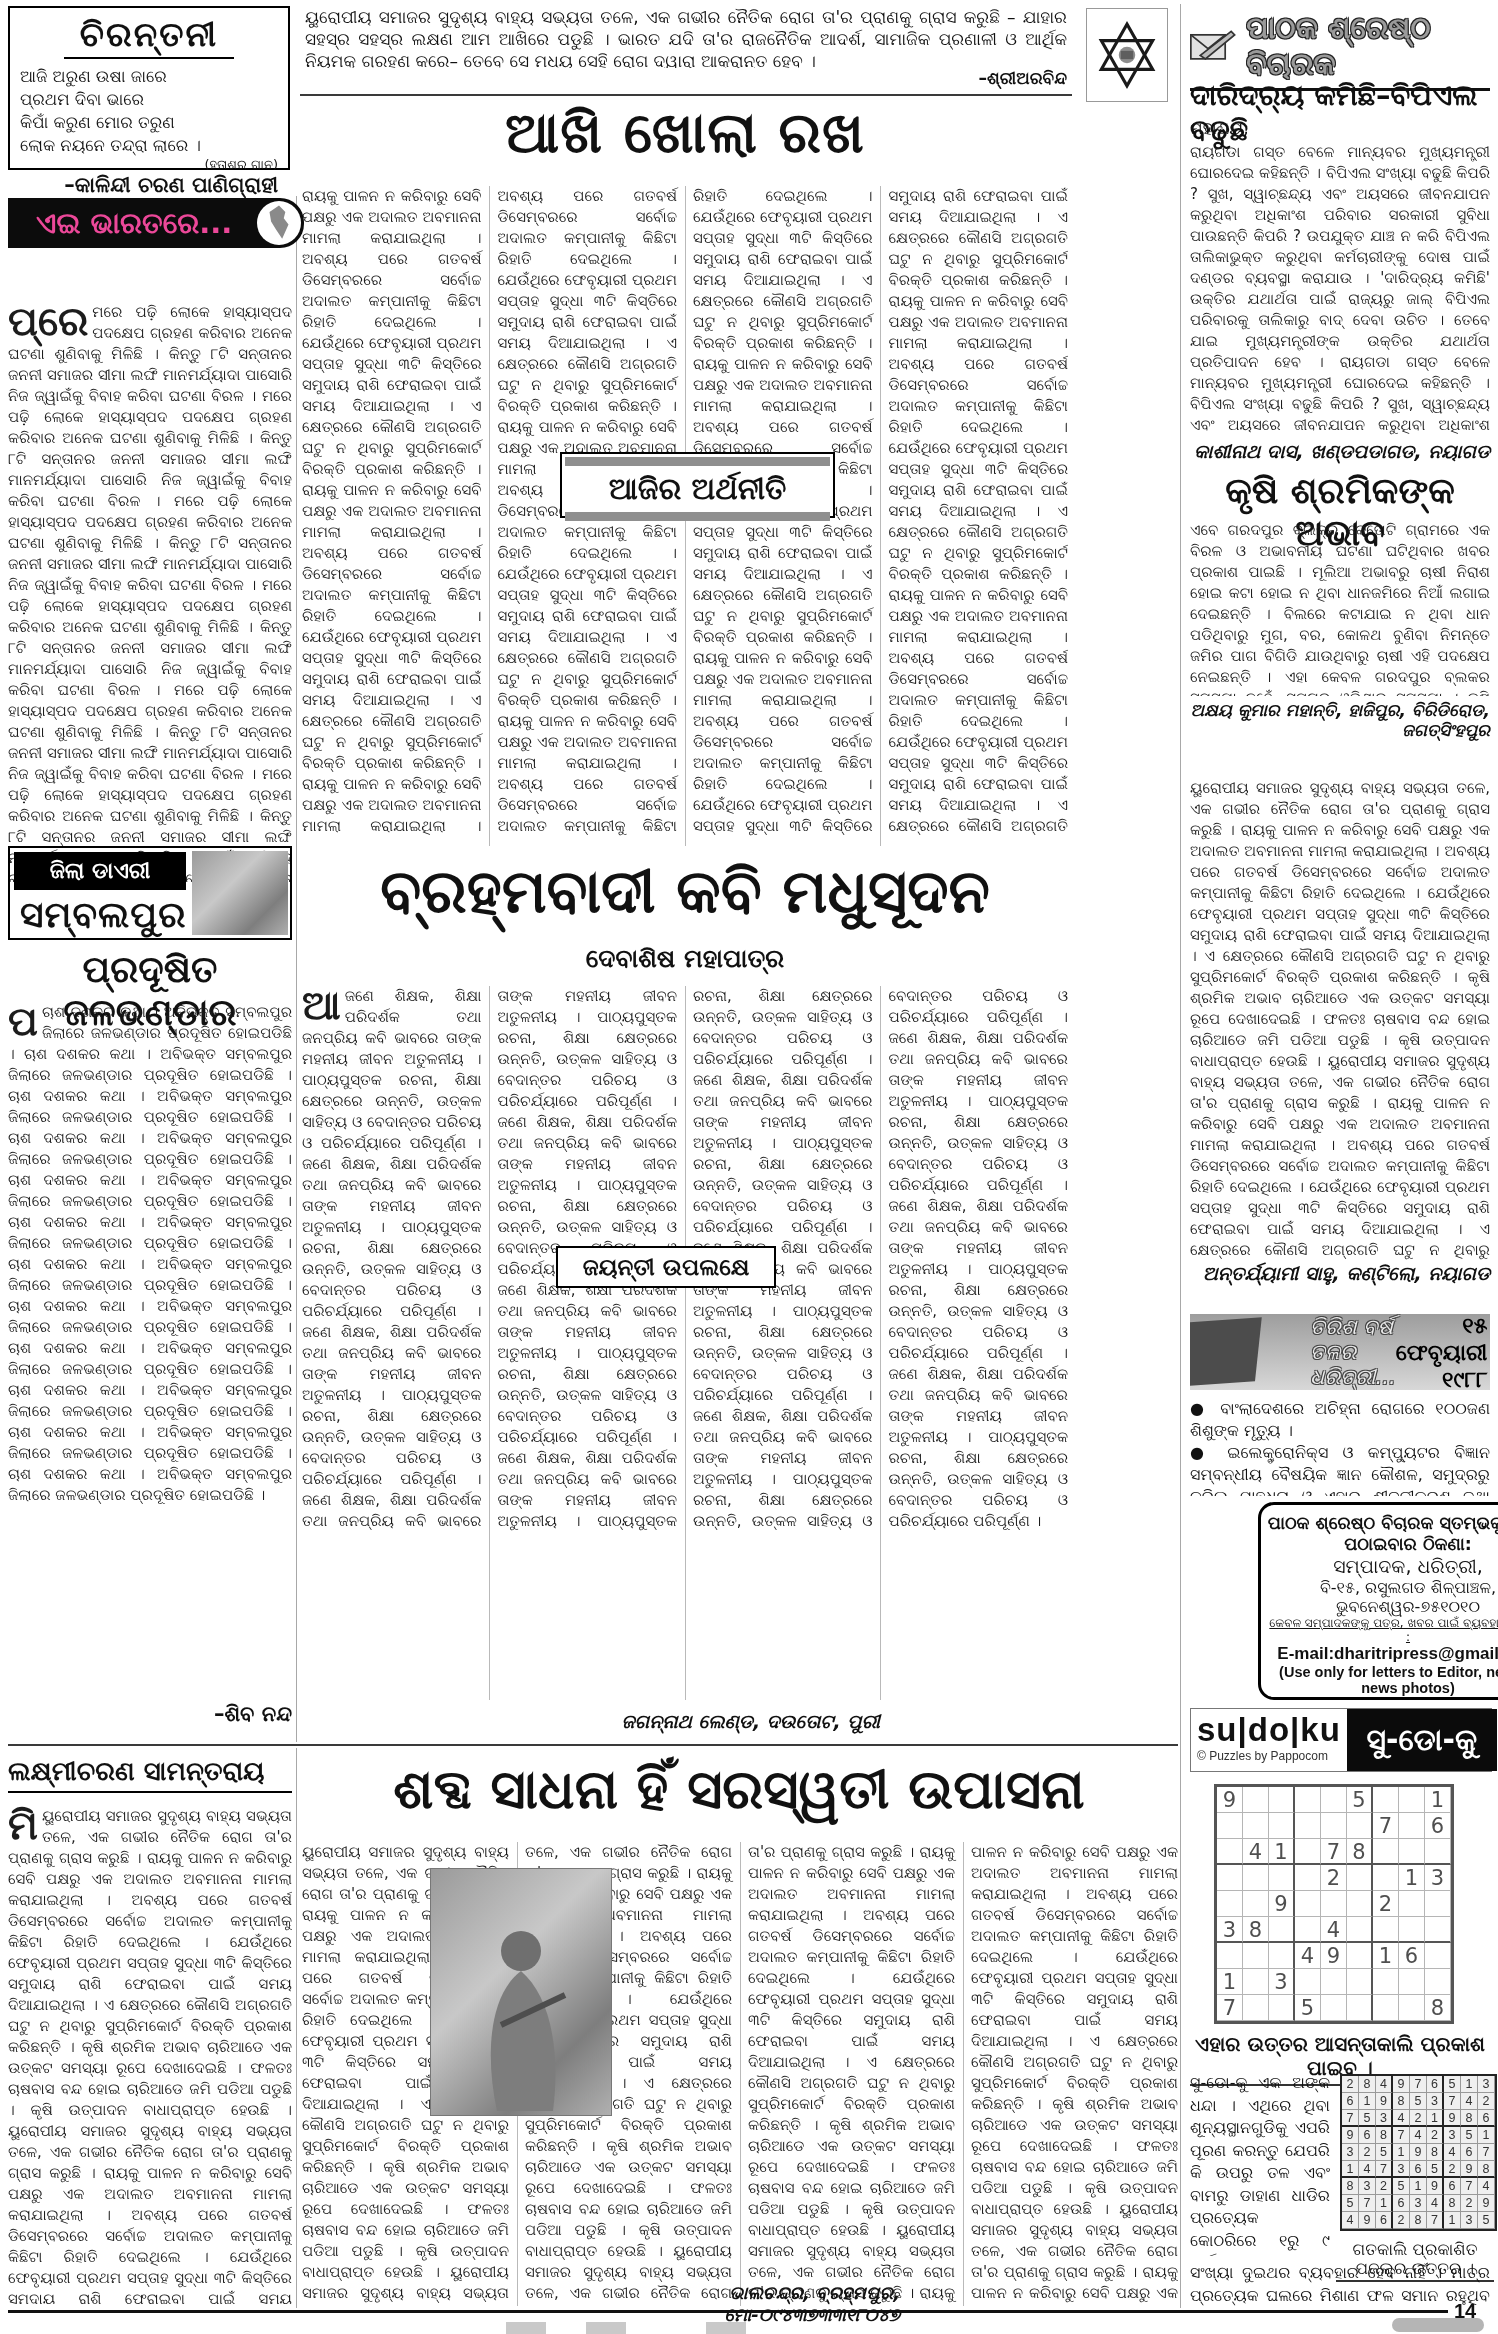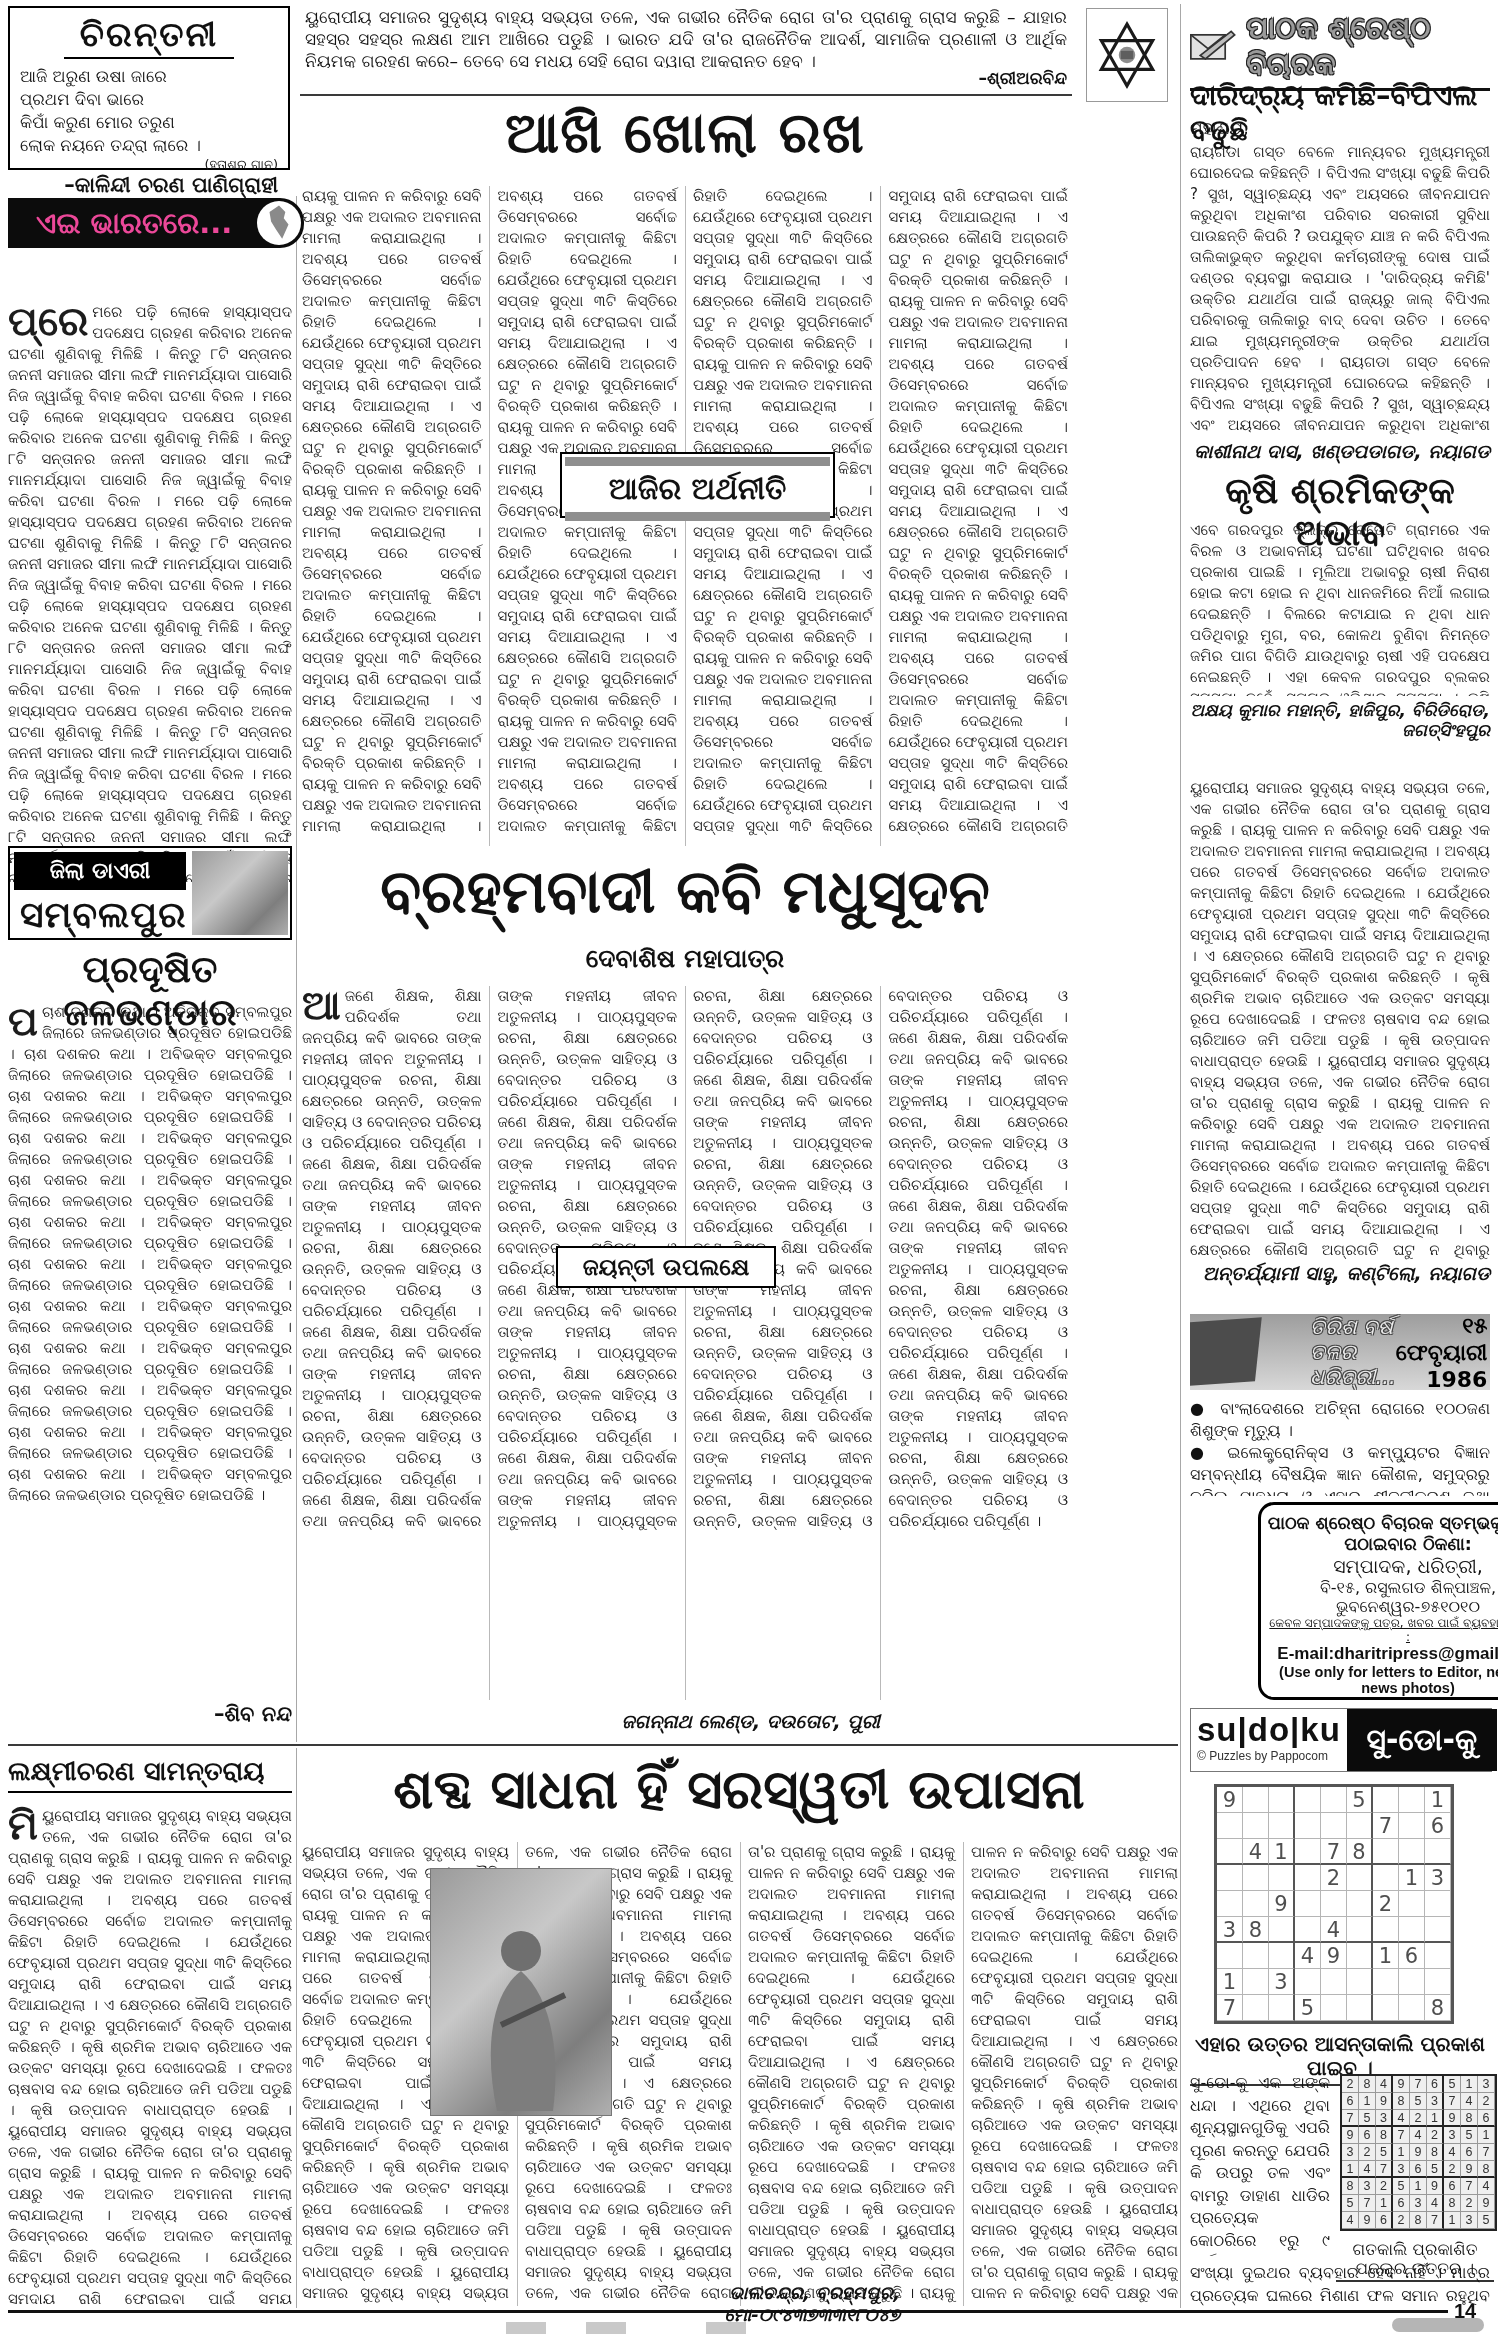--- a/index.html
+++ b/index.html
@@ -193,21 +193,21 @@
   <div class="abs sign" style="left:1190px;top:1262px;width:300px;">ଅନ୍ତର୍ଯ୍ୟାମୀ ସାହୁ, କଣ୍ଟିଲୋ, ନୟାଗଡ</div>
 
   <div class="abs years" style="left:1190px;top:1314px;width:300px;height:76px;">
     <div class="yphoto"></div>
     <div class="ytxt">
       <div>ତିରିଶ ବର୍ଷ</div>
       <div>ତଳର ଧରିତ୍ରୀ...</div>
     </div>
     <div class="ydate">
       <div>୧୫ ଫେବୃୟାରୀ</div>
-      <div>1986</div>
+      <div>୧୯୮୮</div>
     </div>
   </div>
   <div class="abs bullets just" style="left:1190px;top:1398px;width:300px;height:98px;overflow:hidden;">
     <div>● <span>ବାଂଲାଦେଶରେ ଅଚିହ୍ନା ରୋଗରେ ୧୦୦ଜଣ ଶିଶୁଙ୍କ ମୃତ୍ୟୁ ।</span></div>
     <div>● <span>ଇଲେକ୍ଟ୍ରୋନିକ୍ସ ଓ କମ୍ପ୍ୟୁଟର ବିଜ୍ଞାନ ସମ୍ବନ୍ଧୀୟ ବୈଷୟିକ ଜ୍ଞାନ କୌଶଳ, ସମୁଦ୍ରରୁ କ୍ରିଲ ମାଛଧରା ଓ ଏହାର ଶୀତଳୀକରଣ ତଥା ସାମୁଦ୍ରିକ ବିଜ୍ଞାନ କ୍ଷେତ୍ରରେ ସହଯୋଗ ପାଇଁ ଭାରତ ଓ ପୋଲାଣ୍ଡ ମଧ୍ୟରେ ଏକ ଚୁକ୍ତି ସ୍ୱାକ୍ଷରିତ ।</span></div>
   </div>
 
   <div class="abs addr" style="left:1258px;top:1502px;width:300px;height:198px;">
     <div class="a1">ପାଠକ ଶ୍ରେଷ୍ଠ ବିଚାରକ ସ୍ତମ୍ଭକୁ ପତ୍ର ପଠାଇବାର ଠିକଣା:</div>
     <div class="a2">ସମ୍ପାଦକ, ଧରିତ୍ରୀ,</div>

